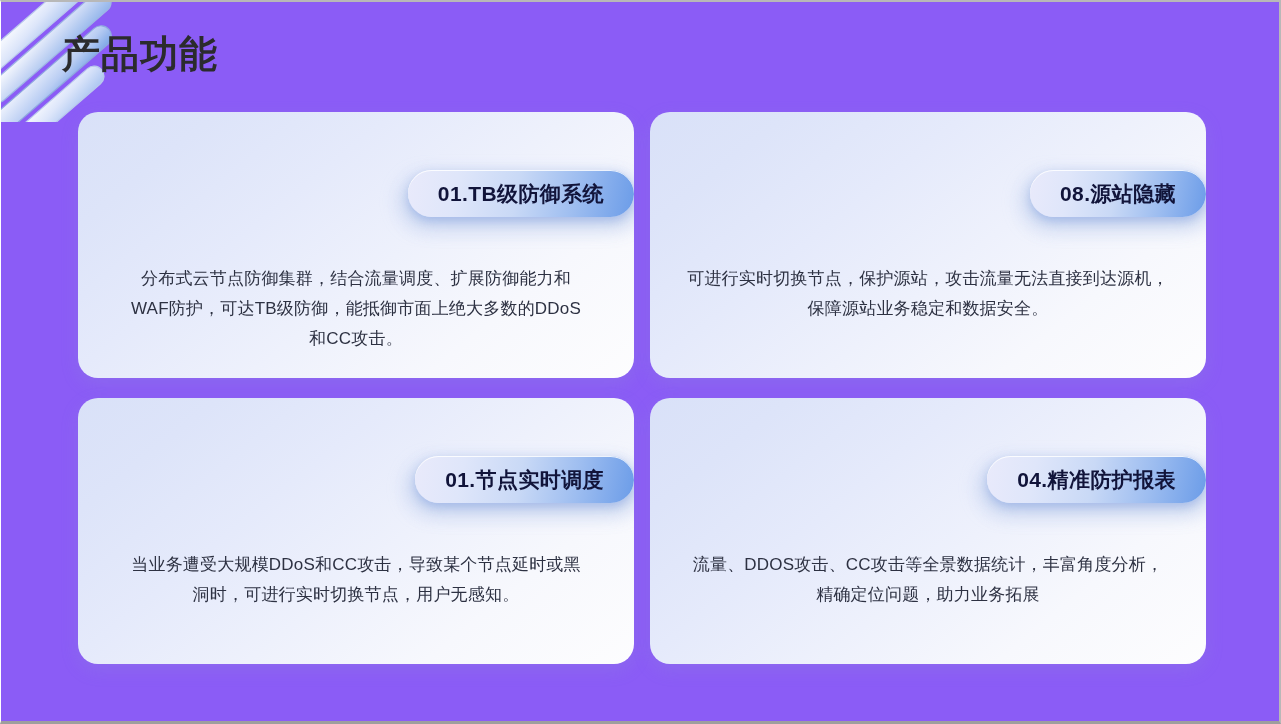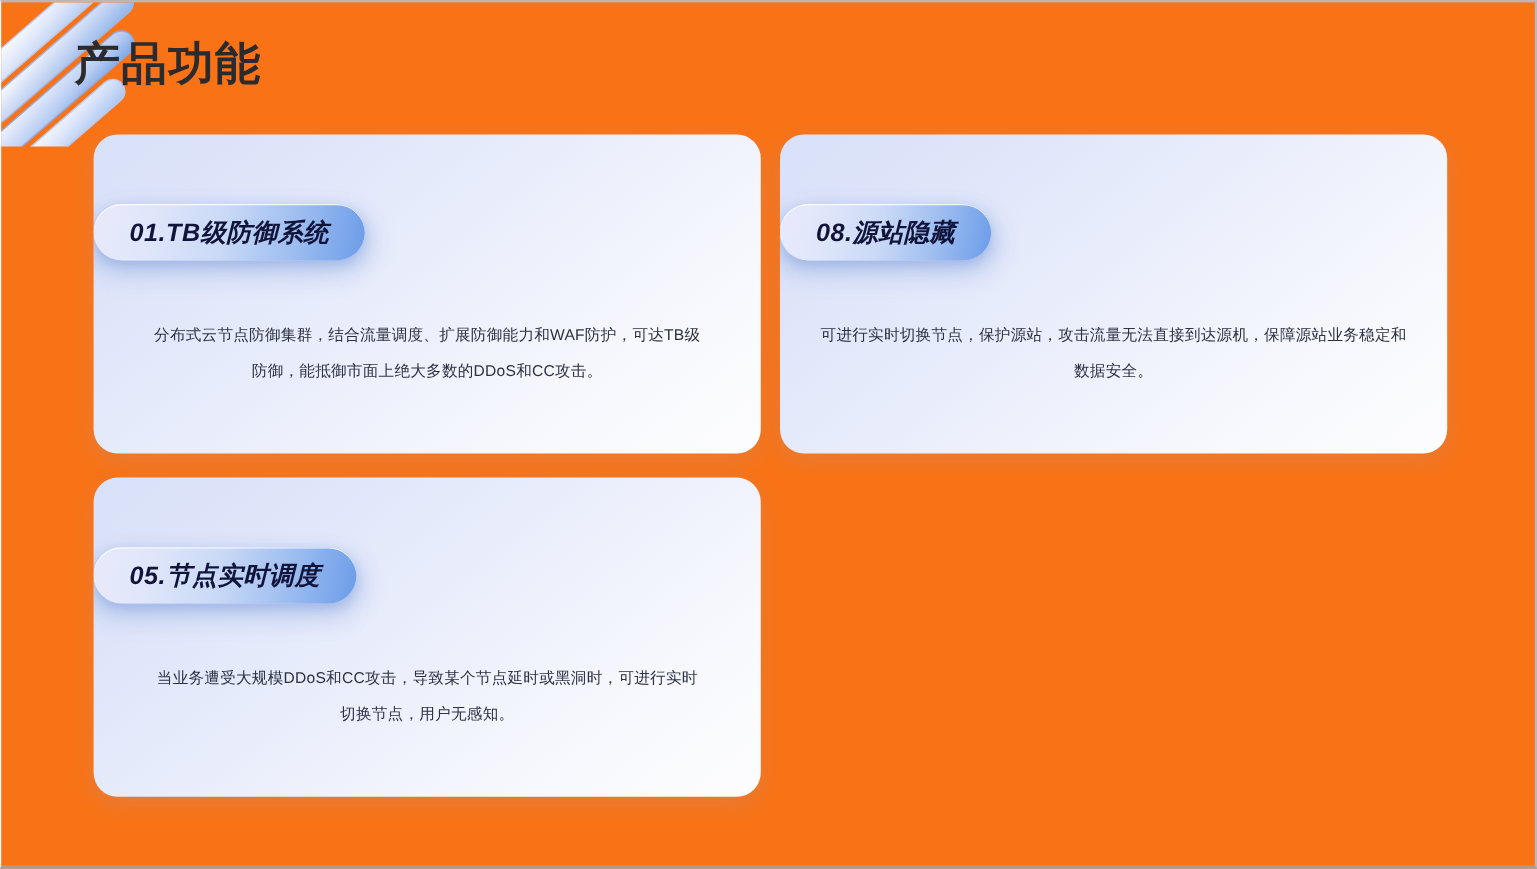--- a/index.html
+++ b/index.html
@@ -13,21 +13,21 @@
   body {
     font-family: "Liberation Sans", "DejaVu Sans", sans-serif;
     background: #ffffff;
     position: relative;
   }
 
   
   #slide {
     position: absolute;
     inset: 0;
-    background: #f97316;
+    background: #8b5cf6;
     border-top: 2px solid #b8b8b8;
     border-right: 2px solid #b8b8b8;
     border-bottom: 3px solid #9e9e9e;
     border-left: 1px solid #ffffff;
     overflow: hidden;
   }
 
   
   #deco {
     position: absolute;
@@ -85,22 +85,21 @@
     inset: 0;
     display: flex;
     flex-direction: column;
     align-items: center;
   }
 
   
   .badge-wrap {
     width: 100%;
     display: flex;
-    justify-content: flex-start;
-    font-style: italic;
+    justify-content: flex-end;
   }
 
   .badge {
     display: inline-flex;
     align-items: center;
     justify-content: center;
     height: 47px;
     padding: 0 30px;
     border-radius: 24px;
     font-size: 21px;
@@ -131,21 +130,21 @@
     left: -10px; right: -10px; top: 4px; bottom: -12px;
     border-radius: 30px;
     background: rgba(160,185,235,0.28);
     filter: blur(9px);
     z-index: 0;
   }
   .badge-halo > .badge { position: relative; z-index: 1; }
 
   
   .card-text {
-    font-size: 13px;
+    font-size: 17px;
     line-height: 30px;
     color: #2d3142;
     text-align: center;
     width: 460px;
     letter-spacing: 0.2px;
   }
 
   
   .card.c1 .badge-wrap { margin-top: 58px; }
   .card.c1 .card-text  { margin-top: 47px; }
@@ -213,22 +212,32 @@
           </span>
         </div>
         <p class="card-text">可进行实时切换节点，保护源站，攻击流量无法直接到达源机，保障源站业务稳定和数据安全。</p>
       </div>
     </div>
 
     <div class="card c3">
       <div class="card-inner">
         <div class="badge-wrap">
           <span class="badge-halo">
-            <span class="badge">05.节点实时调度</span>
+            <span class="badge">01.节点实时调度</span>
           </span>
         </div>
         <p class="card-text">当业务遭受大规模DDoS和CC攻击，导致某个节点延时或黑洞时，可进行实时切换节点，用户无感知。</p>
       </div>
     </div>
 
+    <div class="card c4">
+      <div class="card-inner">
+        <div class="badge-wrap">
+          <span class="badge-halo">
+            <span class="badge">04.精准防护报表</span>
+          </span>
+        </div>
+        <p class="card-text">流量、DDOS攻击、CC攻击等全景数据统计，丰富角度分析，精确定位问题，助力业务拓展</p>
+      </div>
+    </div>
 
   </div>
 </div>
 
 </body></html>

